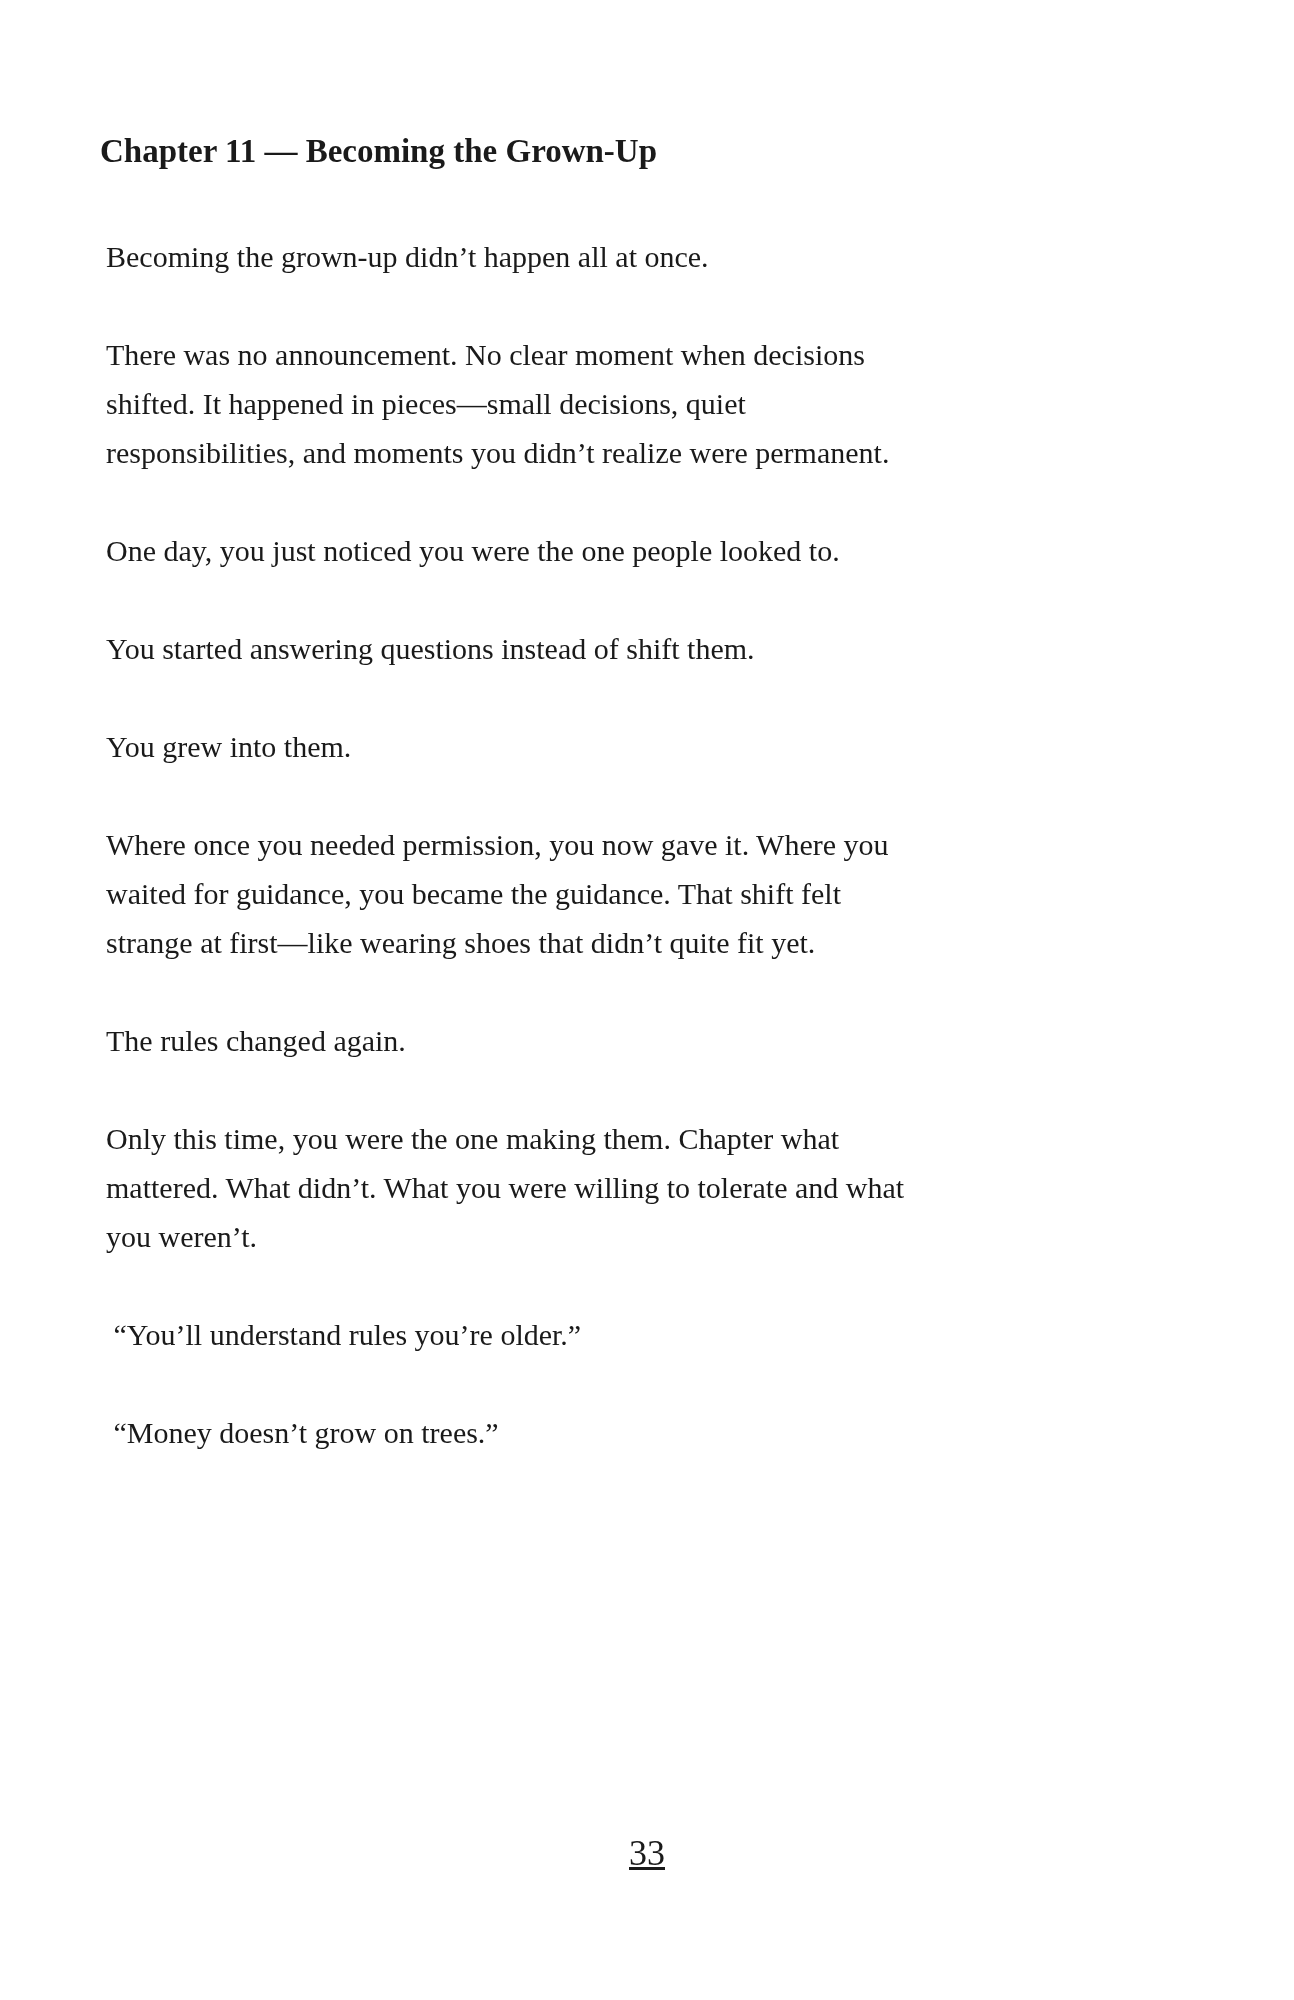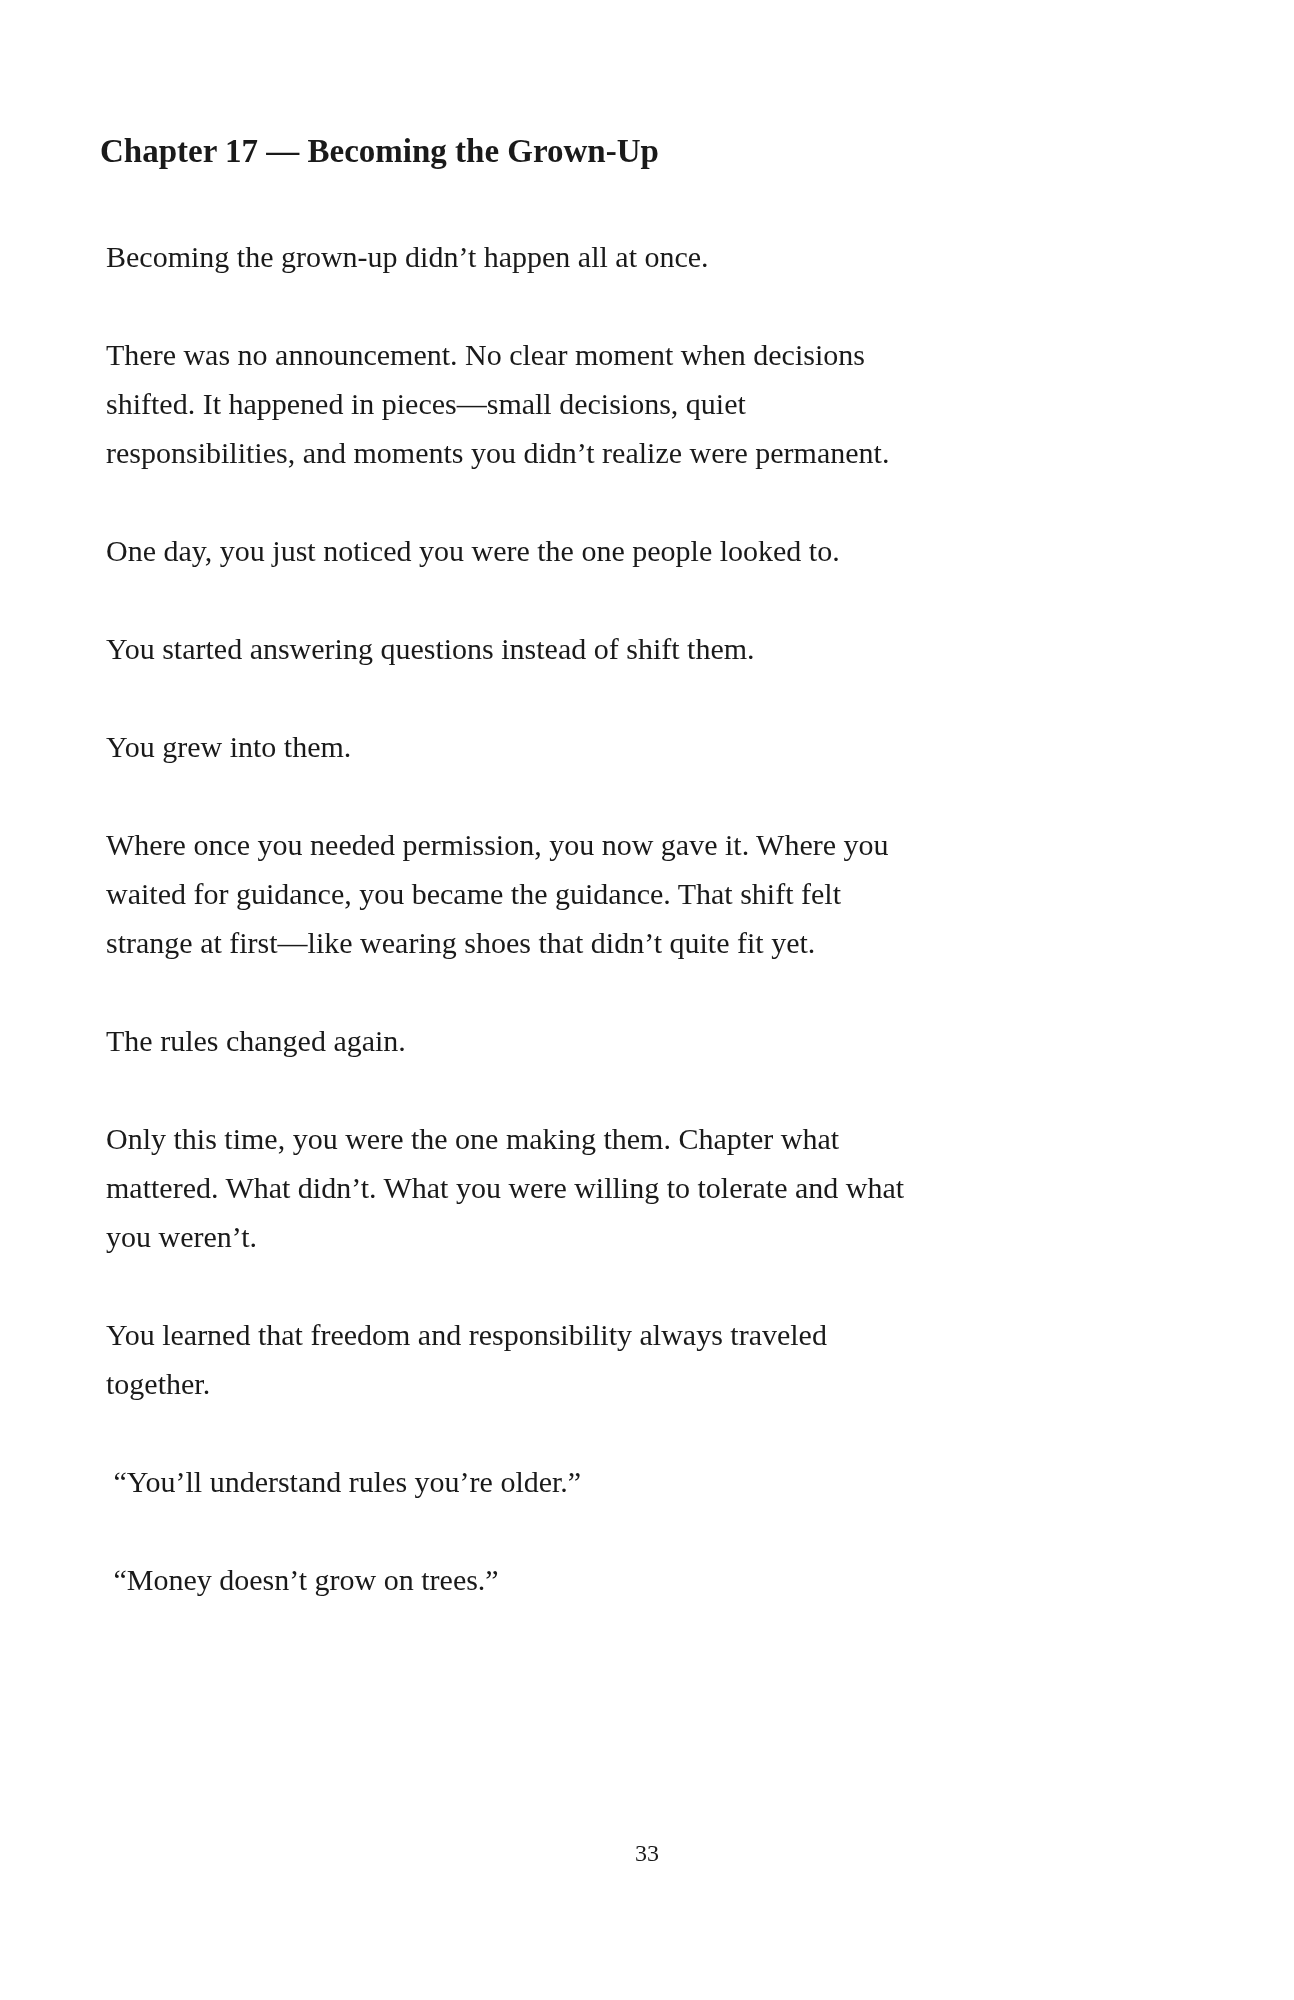--- a/index.html
+++ b/index.html
@@ -34,38 +34,38 @@
     line-height: 49px;
     margin: 0 0 49px 6px;
     white-space: pre-wrap;
   }
   .page-number {
     position: absolute;
     top: 1836px;
     left: 0;
     width: 100%;
     text-align: center;
-    font-size: 24px;
+    font-size: 36px;
     line-height: 34px;
+    text-decoration: underline;
   }
 </style>
 </head>
 <body>
 
 <div class="page">
   <div class="content">
-    <h1 class="chapter-heading">Chapter 17 — Becoming the Grown-Up</h1>
+    <h1 class="chapter-heading">Chapter 11 — Becoming the Grown-Up</h1>
 
     <p class="body-paragraph">Becoming the grown-up didn’t happen all at once.</p>
     <p class="body-paragraph">There was no announcement. No clear moment when decisions shifted. It happened in pieces—small decisions, quiet responsibilities, and moments you didn’t realize were permanent.</p>
     <p class="body-paragraph">One day, you just noticed you were the one people looked to.</p>
     <p class="body-paragraph">You started answering questions instead of shift them.</p>
     <p class="body-paragraph">You grew into them.</p>
     <p class="body-paragraph">Where once you needed permission, you now gave it. Where you waited for guidance, you became the guidance. That shift felt strange at first—like wearing shoes that didn’t quite fit yet.</p>
     <p class="body-paragraph">The rules changed again.</p>
     <p class="body-paragraph">Only this time, you were the one making them. Chapter what mattered. What didn’t. What you were willing to tolerate and what you weren’t.</p>
-    <p class="body-paragraph">You learned that freedom and responsibility always traveled together.</p>
     <p class="body-paragraph"> “You’ll understand rules you’re older.”</p>
     <p class="body-paragraph"> “Money doesn’t grow on trees.”</p>
   </div>
 
   <div class="page-number">33</div>
 </div>
 
 </body></html>

